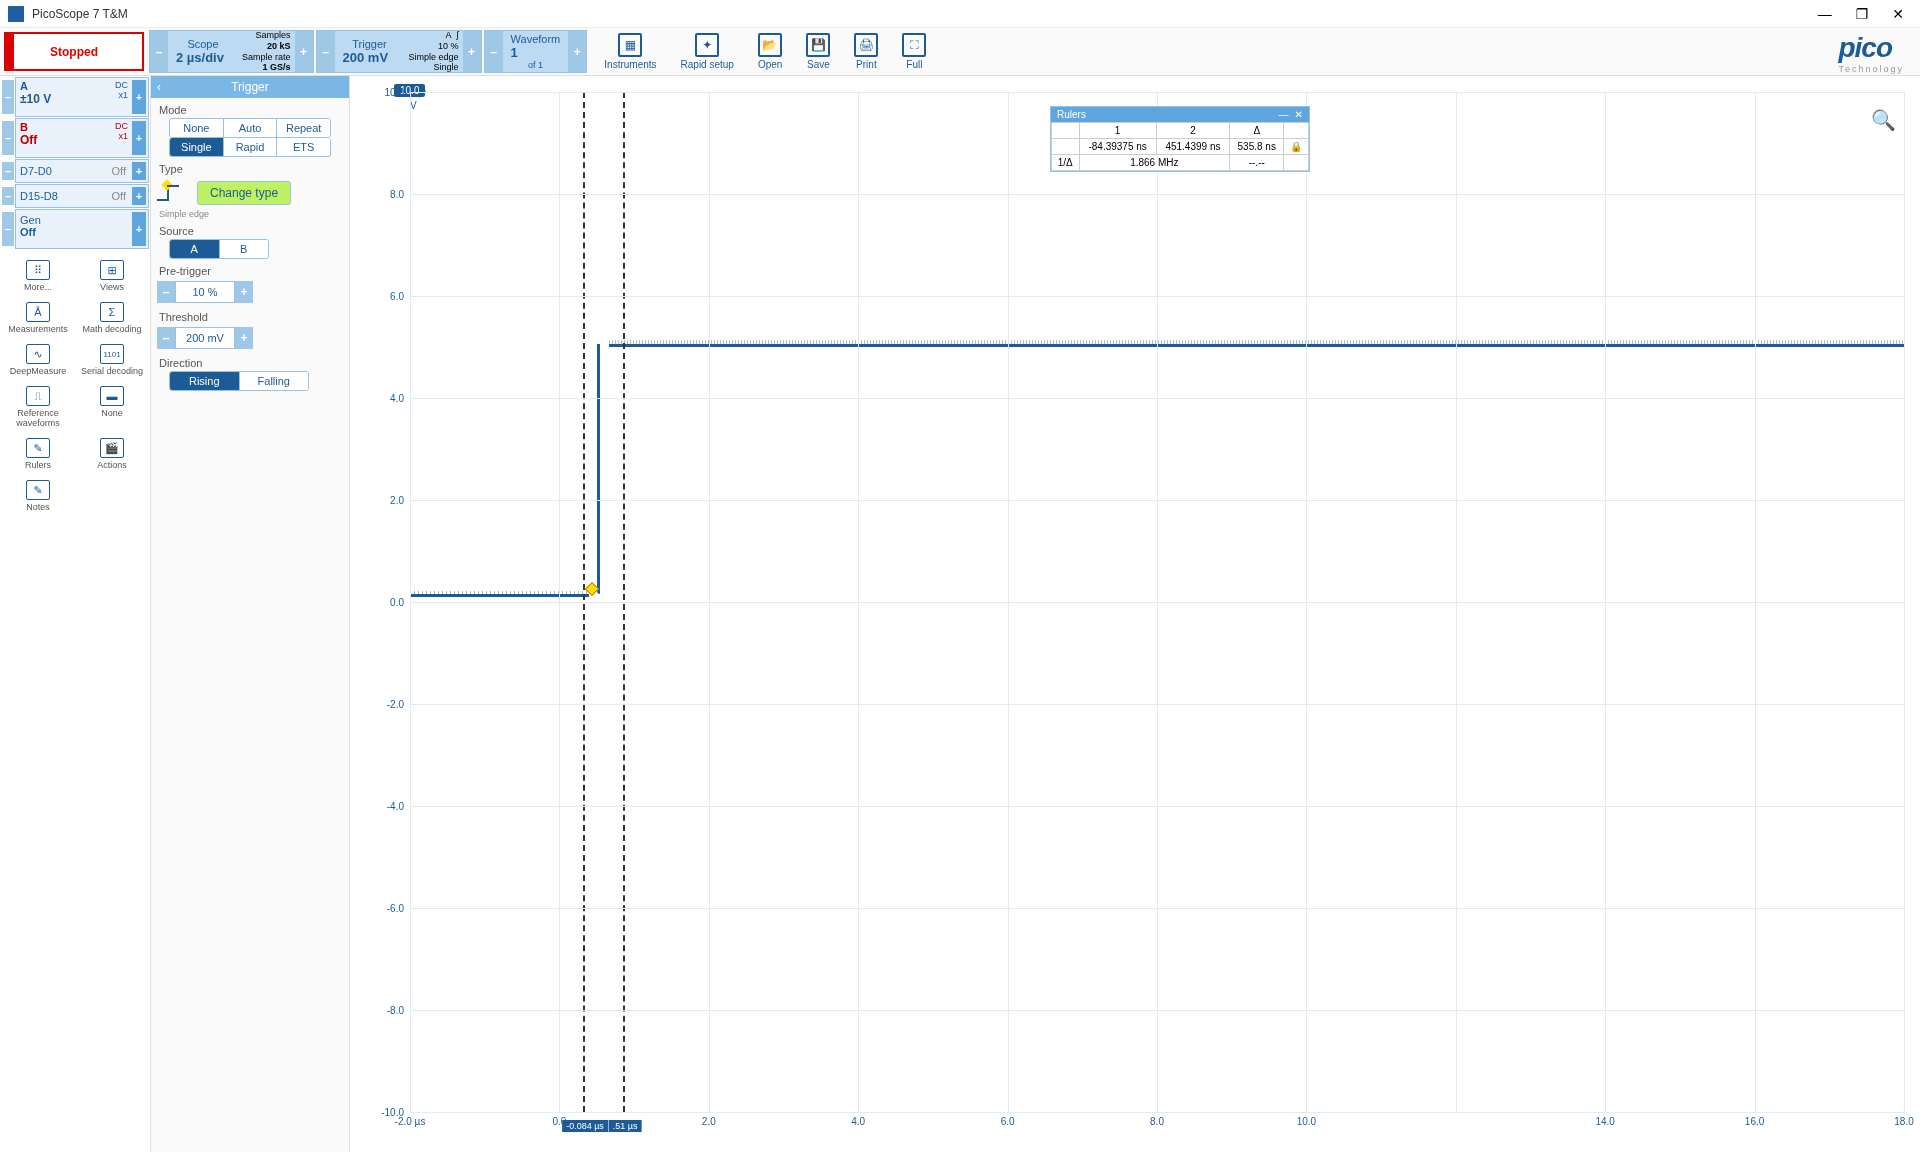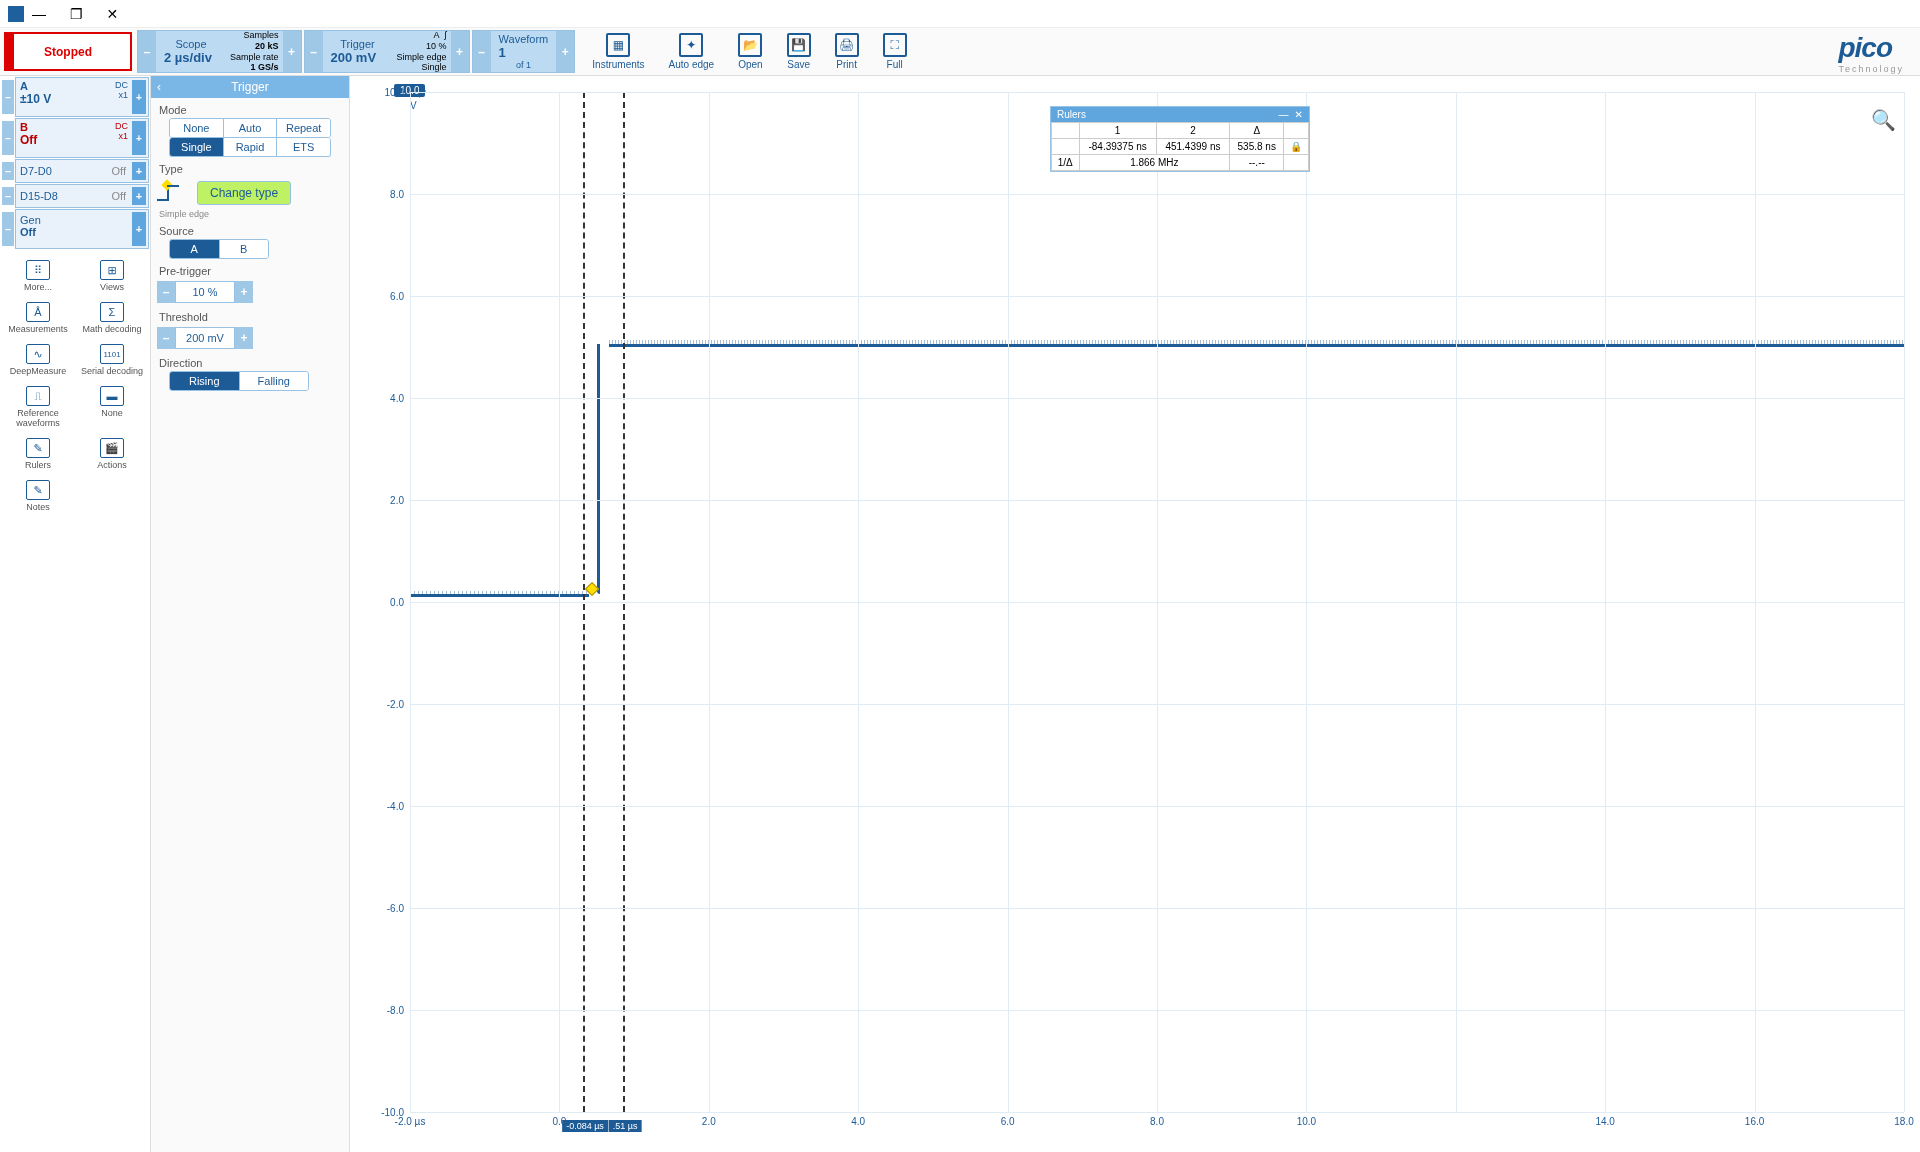--- a/index.html
+++ b/index.html
@@ -4,21 +4,21 @@
 <style>
 * { margin: 0; padding: 0; box-sizing: border-box; font-family: "Segoe UI", Arial, sans-serif; }
 body { background: #fff; width: 1920px; height: 1152px; overflow: hidden; position: relative; font-size: 12px; }
 .titlebar { height: 28px; background: #fff; display: flex; align-items: center; padding: 0 8px; border-bottom: 1px solid #eee; }
 .titlebar-icon { width: 16px; height: 16px; background: #1e5f9e; margin-right: 8px; }
 .titlebar-text { flex: 1; font-size: 12px; color: #333; }
 .win-controls { display: flex; gap: 24px; padding-right: 8px; }
 .win-control { cursor: pointer; font-size: 14px; }
 
 .toolbar { height: 48px; display: flex; align-items: stretch; border-bottom: 1px solid #ddd; background: #fafafa; }
-.tb-stopped { width: 128px; margin: 4px; border: 2px solid #d00; background: #fff; color: #d00; display: flex; align-items: center; justify-content: center; font-weight: bold; position: relative; }
+.tb-stopped { width: 140px; margin: 4px; border: 2px solid #d00; background: #fff; color: #d00; display: flex; align-items: center; justify-content: center; font-weight: bold; position: relative; }
 .tb-stopped::before { content: ""; position: absolute; left: 0; top: 0; bottom: 0; width: 8px; background: #d00; }
 
 .tb-group { display: flex; align-items: stretch; background: #bcdaf2; margin: 2px 1px; border: 1px solid #98c2e4; }
 .tb-pm { width: 18px; display: flex; align-items: center; justify-content: center; color: #fff; background: #9fc7e6; cursor: pointer; font-weight: bold; }
 .tb-body { padding: 2px 8px; display: flex; flex-direction: column; justify-content: center; color: #1d5b96; font-size: 11px; min-width: 70px; }
 .tb-title { font-size: 11px; text-align: center; }
 .tb-value { font-weight: bold; font-size: 13px; text-align: left; }
 .tb-small { font-size: 9px; text-align: right; line-height: 1.2; }
 .tb-subcol { display: flex; flex-direction: column; justify-content: center; padding: 2px 4px; }
 
@@ -102,20 +102,21 @@
 .rulers-panel .lock{ font-size:10px;}
 
 .zoom-ic { position:absolute; top:32px; right:24px; color:#1d5b96; font-size:20px; cursor:pointer;}
 
 </style>
 </head>
 <body>
 
 <div class="titlebar">
   <div class="titlebar-icon"></div>
+  <div class="titlebar-text">PicoScope 7 T&amp;M</div>
   <div class="win-controls">
     <span class="win-control">—</span>
     <span class="win-control">❐</span>
     <span class="win-control">✕</span>
   </div>
 </div>
 
 <div class="toolbar">
   <div class="tb-stopped">
     <span>Stopped</span>
@@ -161,21 +162,21 @@
     <div class="tb-pm">+</div>
   </div>
 
   <div class="tb-icons">
     <div class="tb-icon-btn">
         <div class="glyph">▦</div>
         <div class="lbl">Instruments</div>
       </div>
     <div class="tb-icon-btn">
         <div class="glyph">✦</div>
-        <div class="lbl">Auto edge</div>
+        <div class="lbl">Rapid setup</div>
       </div>
     <div class="tb-icon-btn">
         <div class="glyph">📂</div>
         <div class="lbl">Open</div>
       </div>
     <div class="tb-icon-btn">
         <div class="glyph">💾</div>
         <div class="lbl">Save</div>
       </div>
     <div class="tb-icon-btn">

